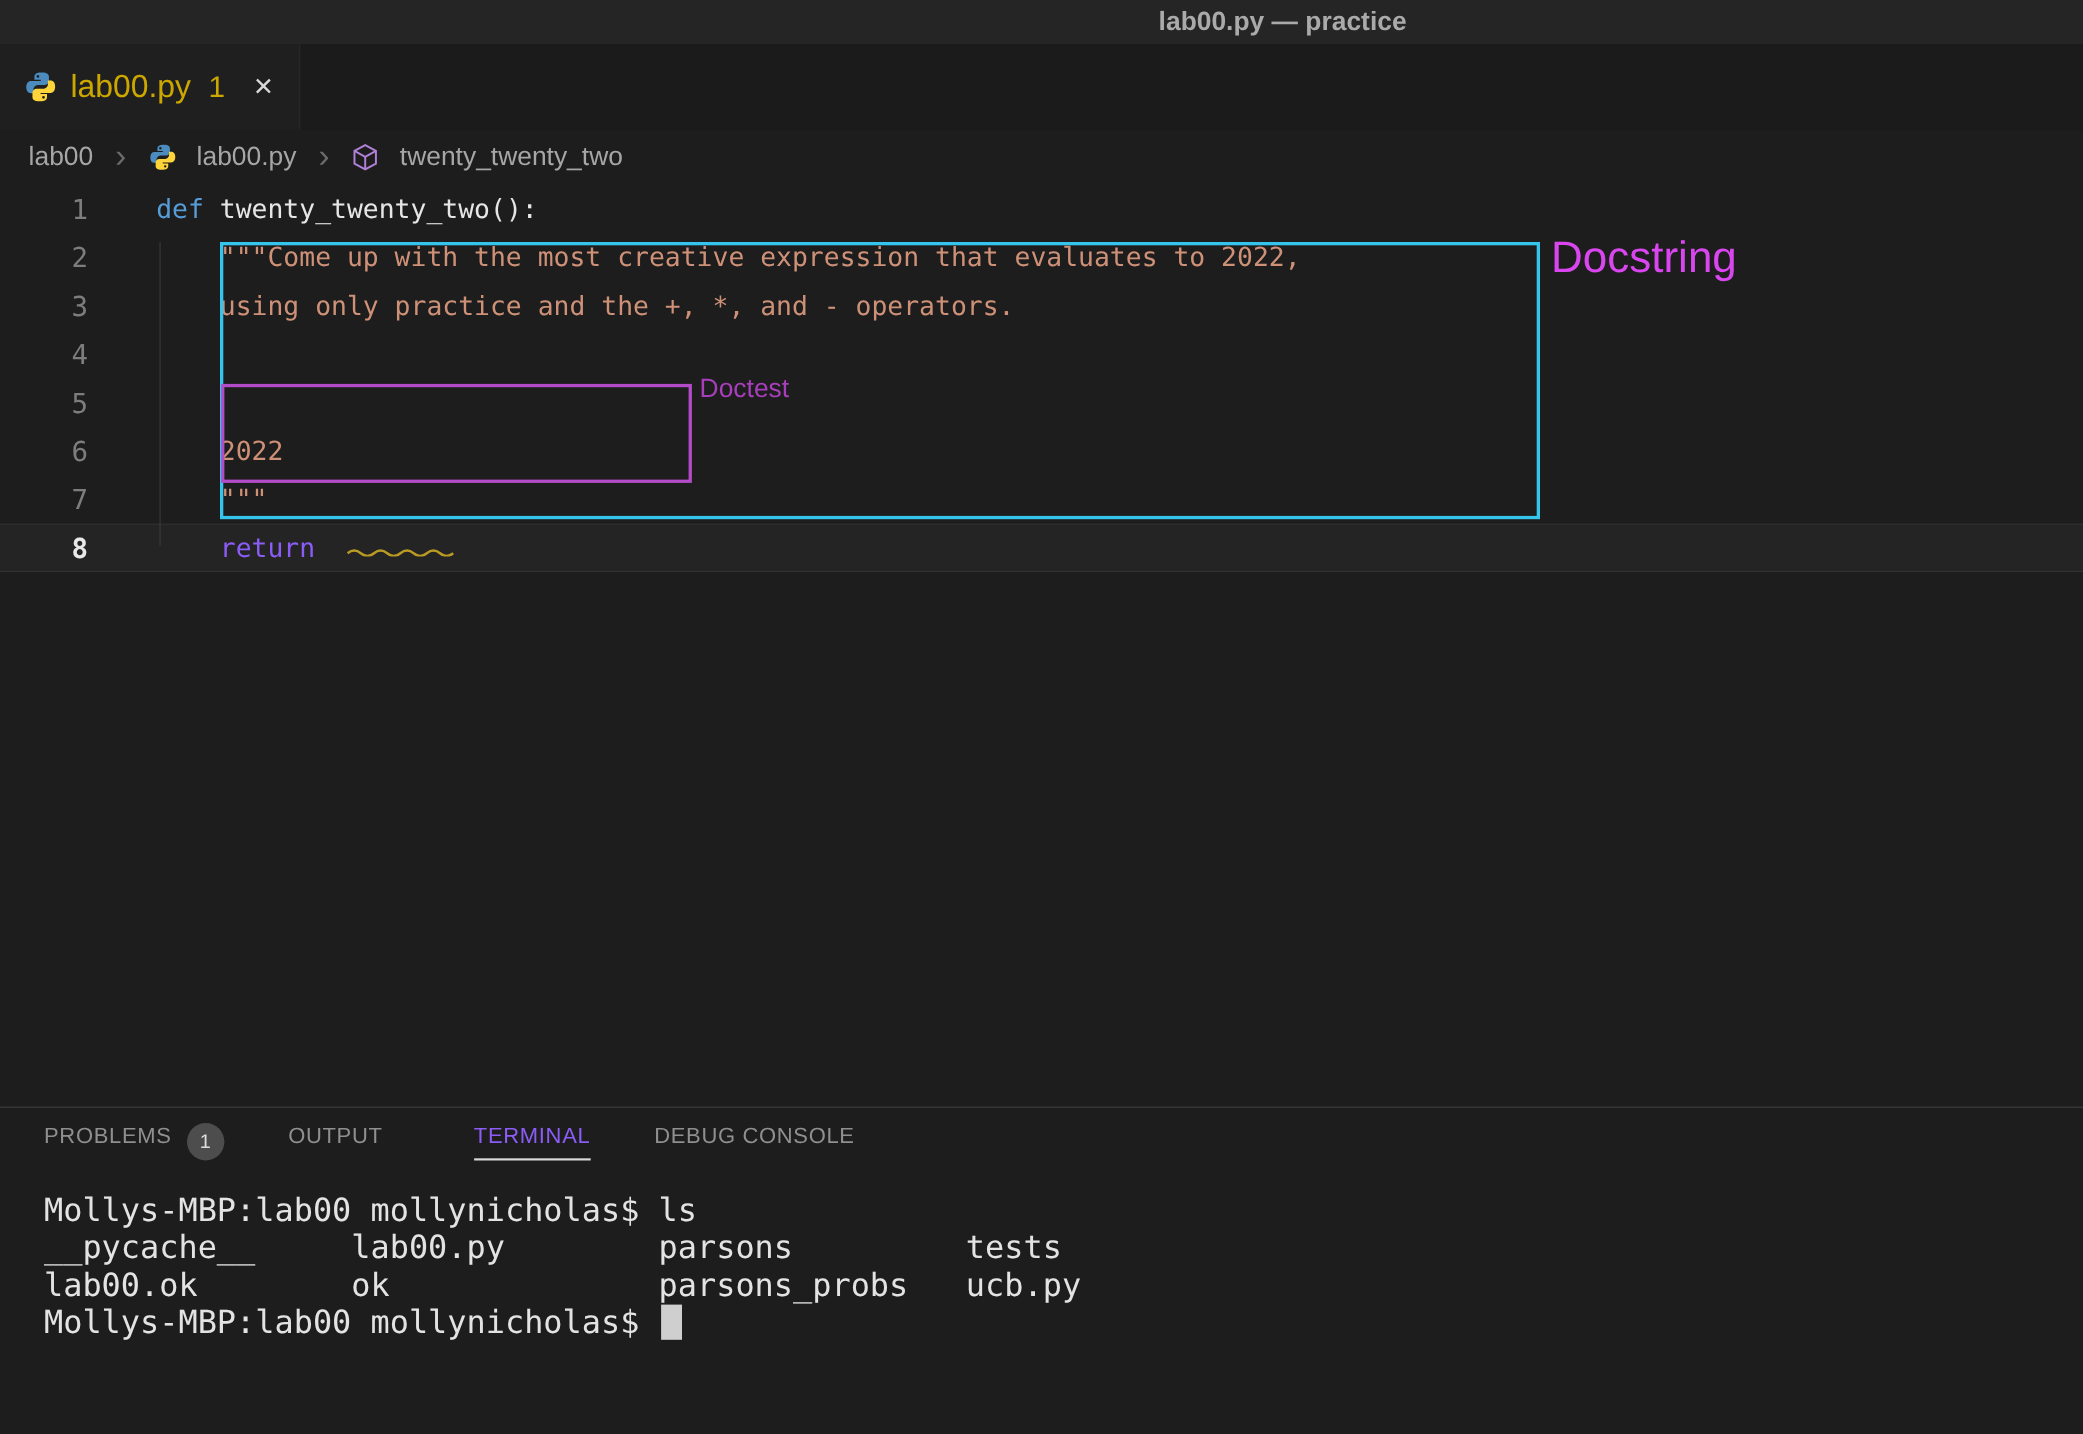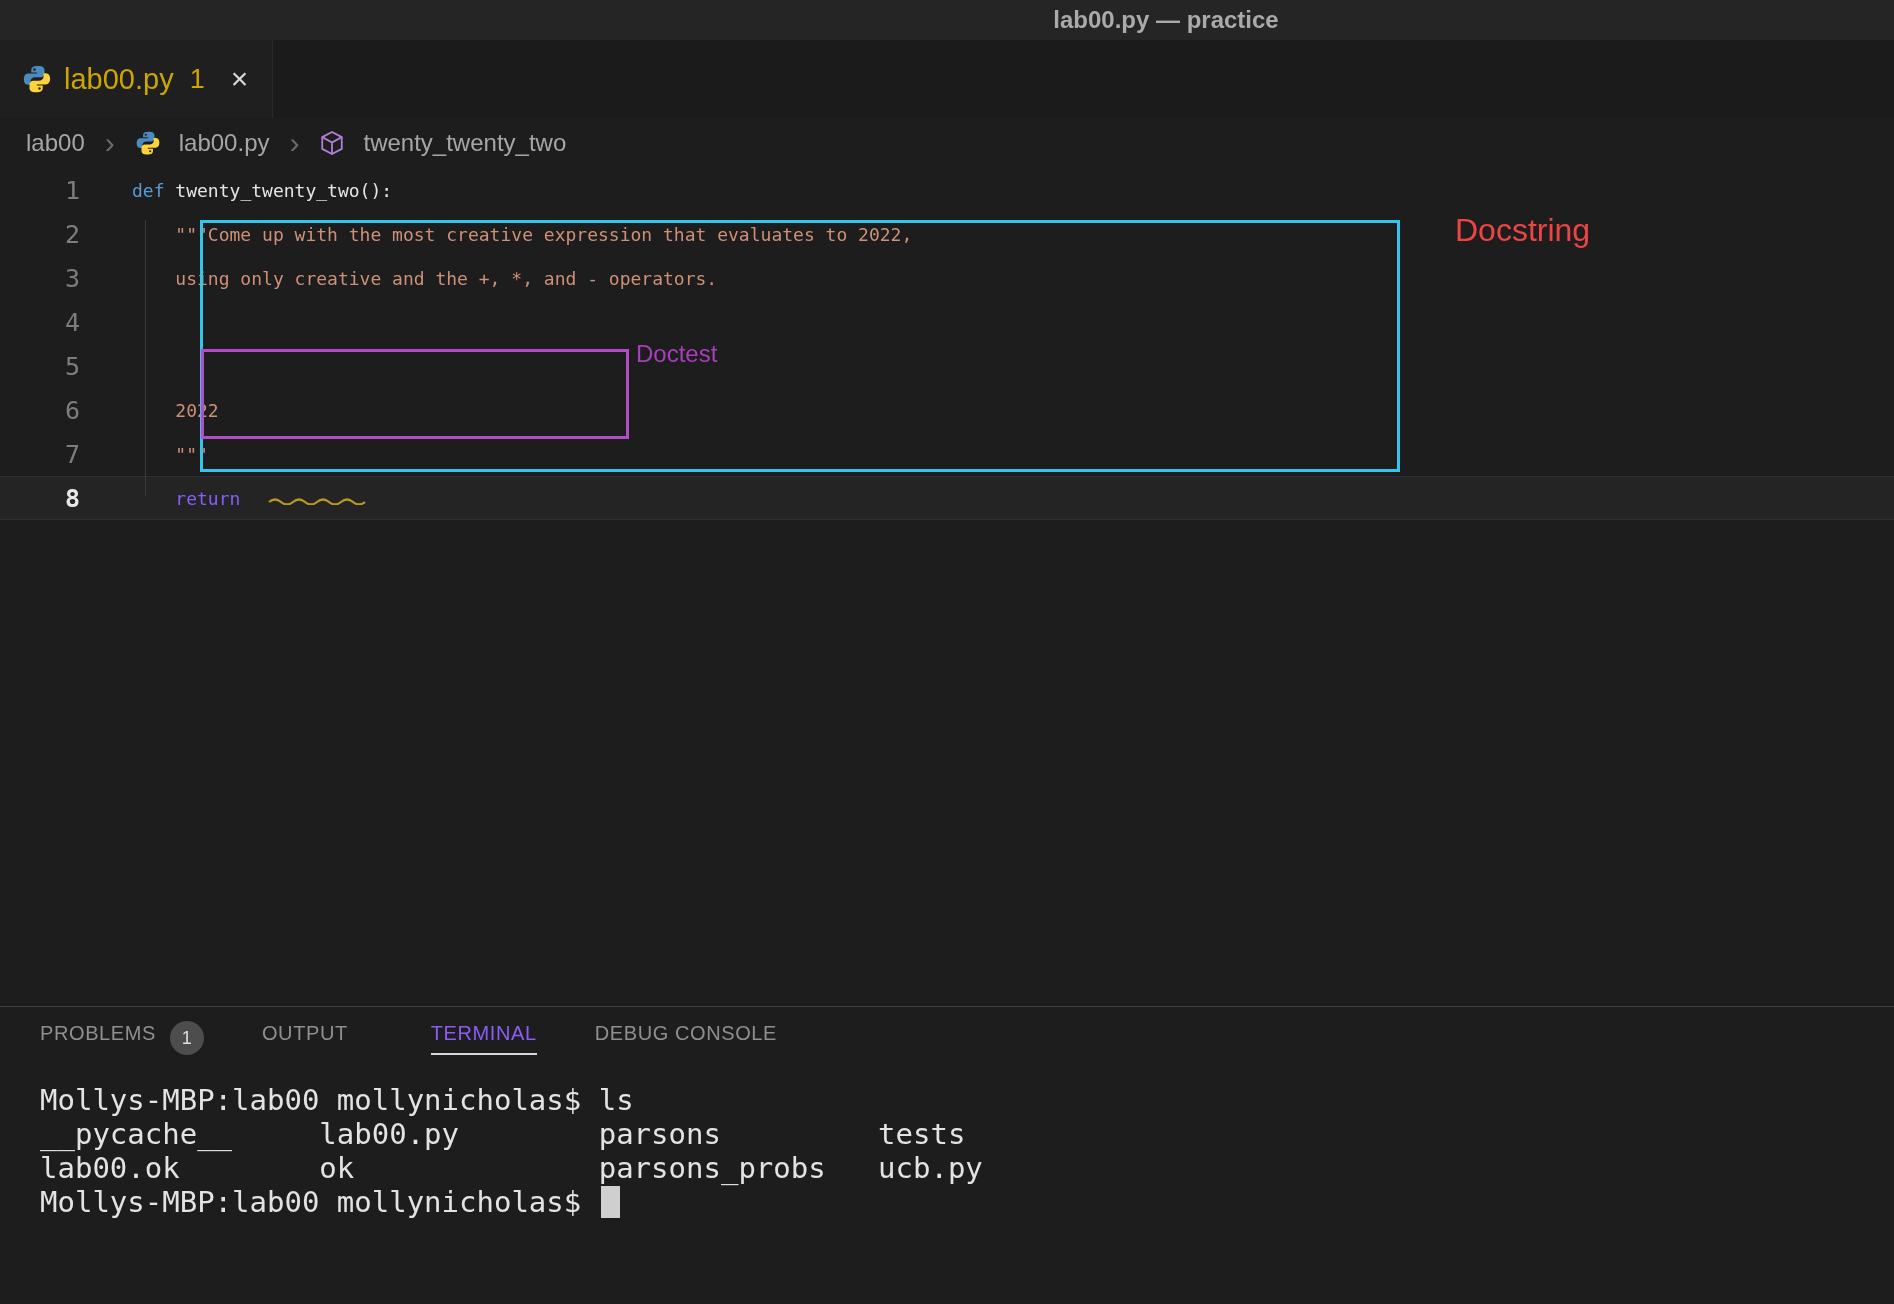--- a/index.html
+++ b/index.html
@@ -27,36 +27,36 @@
   .crumb-sep { color:#6b6b6b; font-size:30px; line-height:1; padding:0 2px; }
   .crumb-icon { width:26px; height:26px; display:inline-block; }
 
   
   .editor { position:relative; flex:1 1 auto; overflow:hidden; font-family:"DejaVu Sans Mono", monospace; }
   .code-line { display:flex; align-items:center; height:44px; width:100%; }
   .gutter { width:104px; flex:0 0 auto; text-align:right; padding-right:24px;
     color:#7d7d7d; font-size:25px; font-family:"DejaVu Sans Mono", monospace; }
   .code-line.current { background:#242424; border-top:1px solid #313131; border-bottom:1px solid #313131; }
   .code-line.current .gutter { color:#e8e8e8; font-weight:bold; }
-  .cl-text { margin-left:28px; font-family:"DejaVu Sans Mono", monospace; font-size:18px;
+  .cl-text { margin-left:38px; font-family:"DejaVu Sans Mono", monospace; font-size:24px;
     white-space:pre; color:#d4d4d4; display:flex; align-items:flex-start; }
   .tok-kw   { color:#569cd6; }
   .tok-ctl  { color:#8b5cf6; }
   .tok-fn   { color:#e6e6e6; }
   .tok-pn   { color:#e6e6e6; }
   .tok-str  { color:#ce9178; }
   .squiggle-svg { margin-left:28px; display:inline-block; }
 
   .indent-guide { position:absolute; left:145px; top:52px; width:1px; height:276px; background:#3a3a3a; }
 
   
   .doc-box { position:absolute; left:200px; top:52px; width:1200px; height:252px;
     border:3px solid #35c4ec; pointer-events:none; }
-  .doc-label { position:absolute; left:1410px; top:44px; color:#ef4444; font-size:32px;
-    font-family:"Liberation Sans", sans-serif;margin-left:45px; }
+  .doc-label { position:absolute; left:1410px; top:44px; color:#d946ef; font-size:40px;
+    font-family:"Liberation Sans", sans-serif; }
   .dt-box { position:absolute; left:201px; top:181px; width:428px; height:90px;
     border:3px solid #b44bc8; pointer-events:none; }
   .dt-label { position:absolute; left:636px; top:172px; color:#a83ebc; font-size:24px;
     font-family:"Liberation Sans", sans-serif; }
 
   
   .panel { height:298px; flex:0 0 auto; border-top:1px solid #3f3f3f; background:#1d1d1d; }
   .panel-tabs { height:62px; display:flex; align-items:center; padding-left:40px; }
   .ptab { display:inline-flex; align-items:center; margin-right:58px; color:#8f8f8f;
     font-size:20px; letter-spacing:0.6px; cursor:pointer; }
@@ -122,21 +122,21 @@
       <pre class="cl-text"><span class="tok-kw">def </span><span class="tok-fn">twenty_twenty_two</span><span class="tok-pn">():</span></pre>
     </div>
 
     <div class="code-line">
       <span class="gutter">2</span>
       <pre class="cl-text"><span class="tok-str">    """Come up with the most creative expression that evaluates to 2022,</span></pre>
     </div>
 
     <div class="code-line">
       <span class="gutter">3</span>
-      <pre class="cl-text"><span class="tok-str">    using only creative and the +, *, and - operators.</span></pre>
+      <pre class="cl-text"><span class="tok-str">    using only practice and the +, *, and - operators.</span></pre>
     </div>
 
     <div class="code-line">
       <span class="gutter">4</span>
       <pre class="cl-text"><span class="tok-str"></span></pre>
     </div>
 
     <div class="code-line">
       <span class="gutter">5</span>
     </div>

